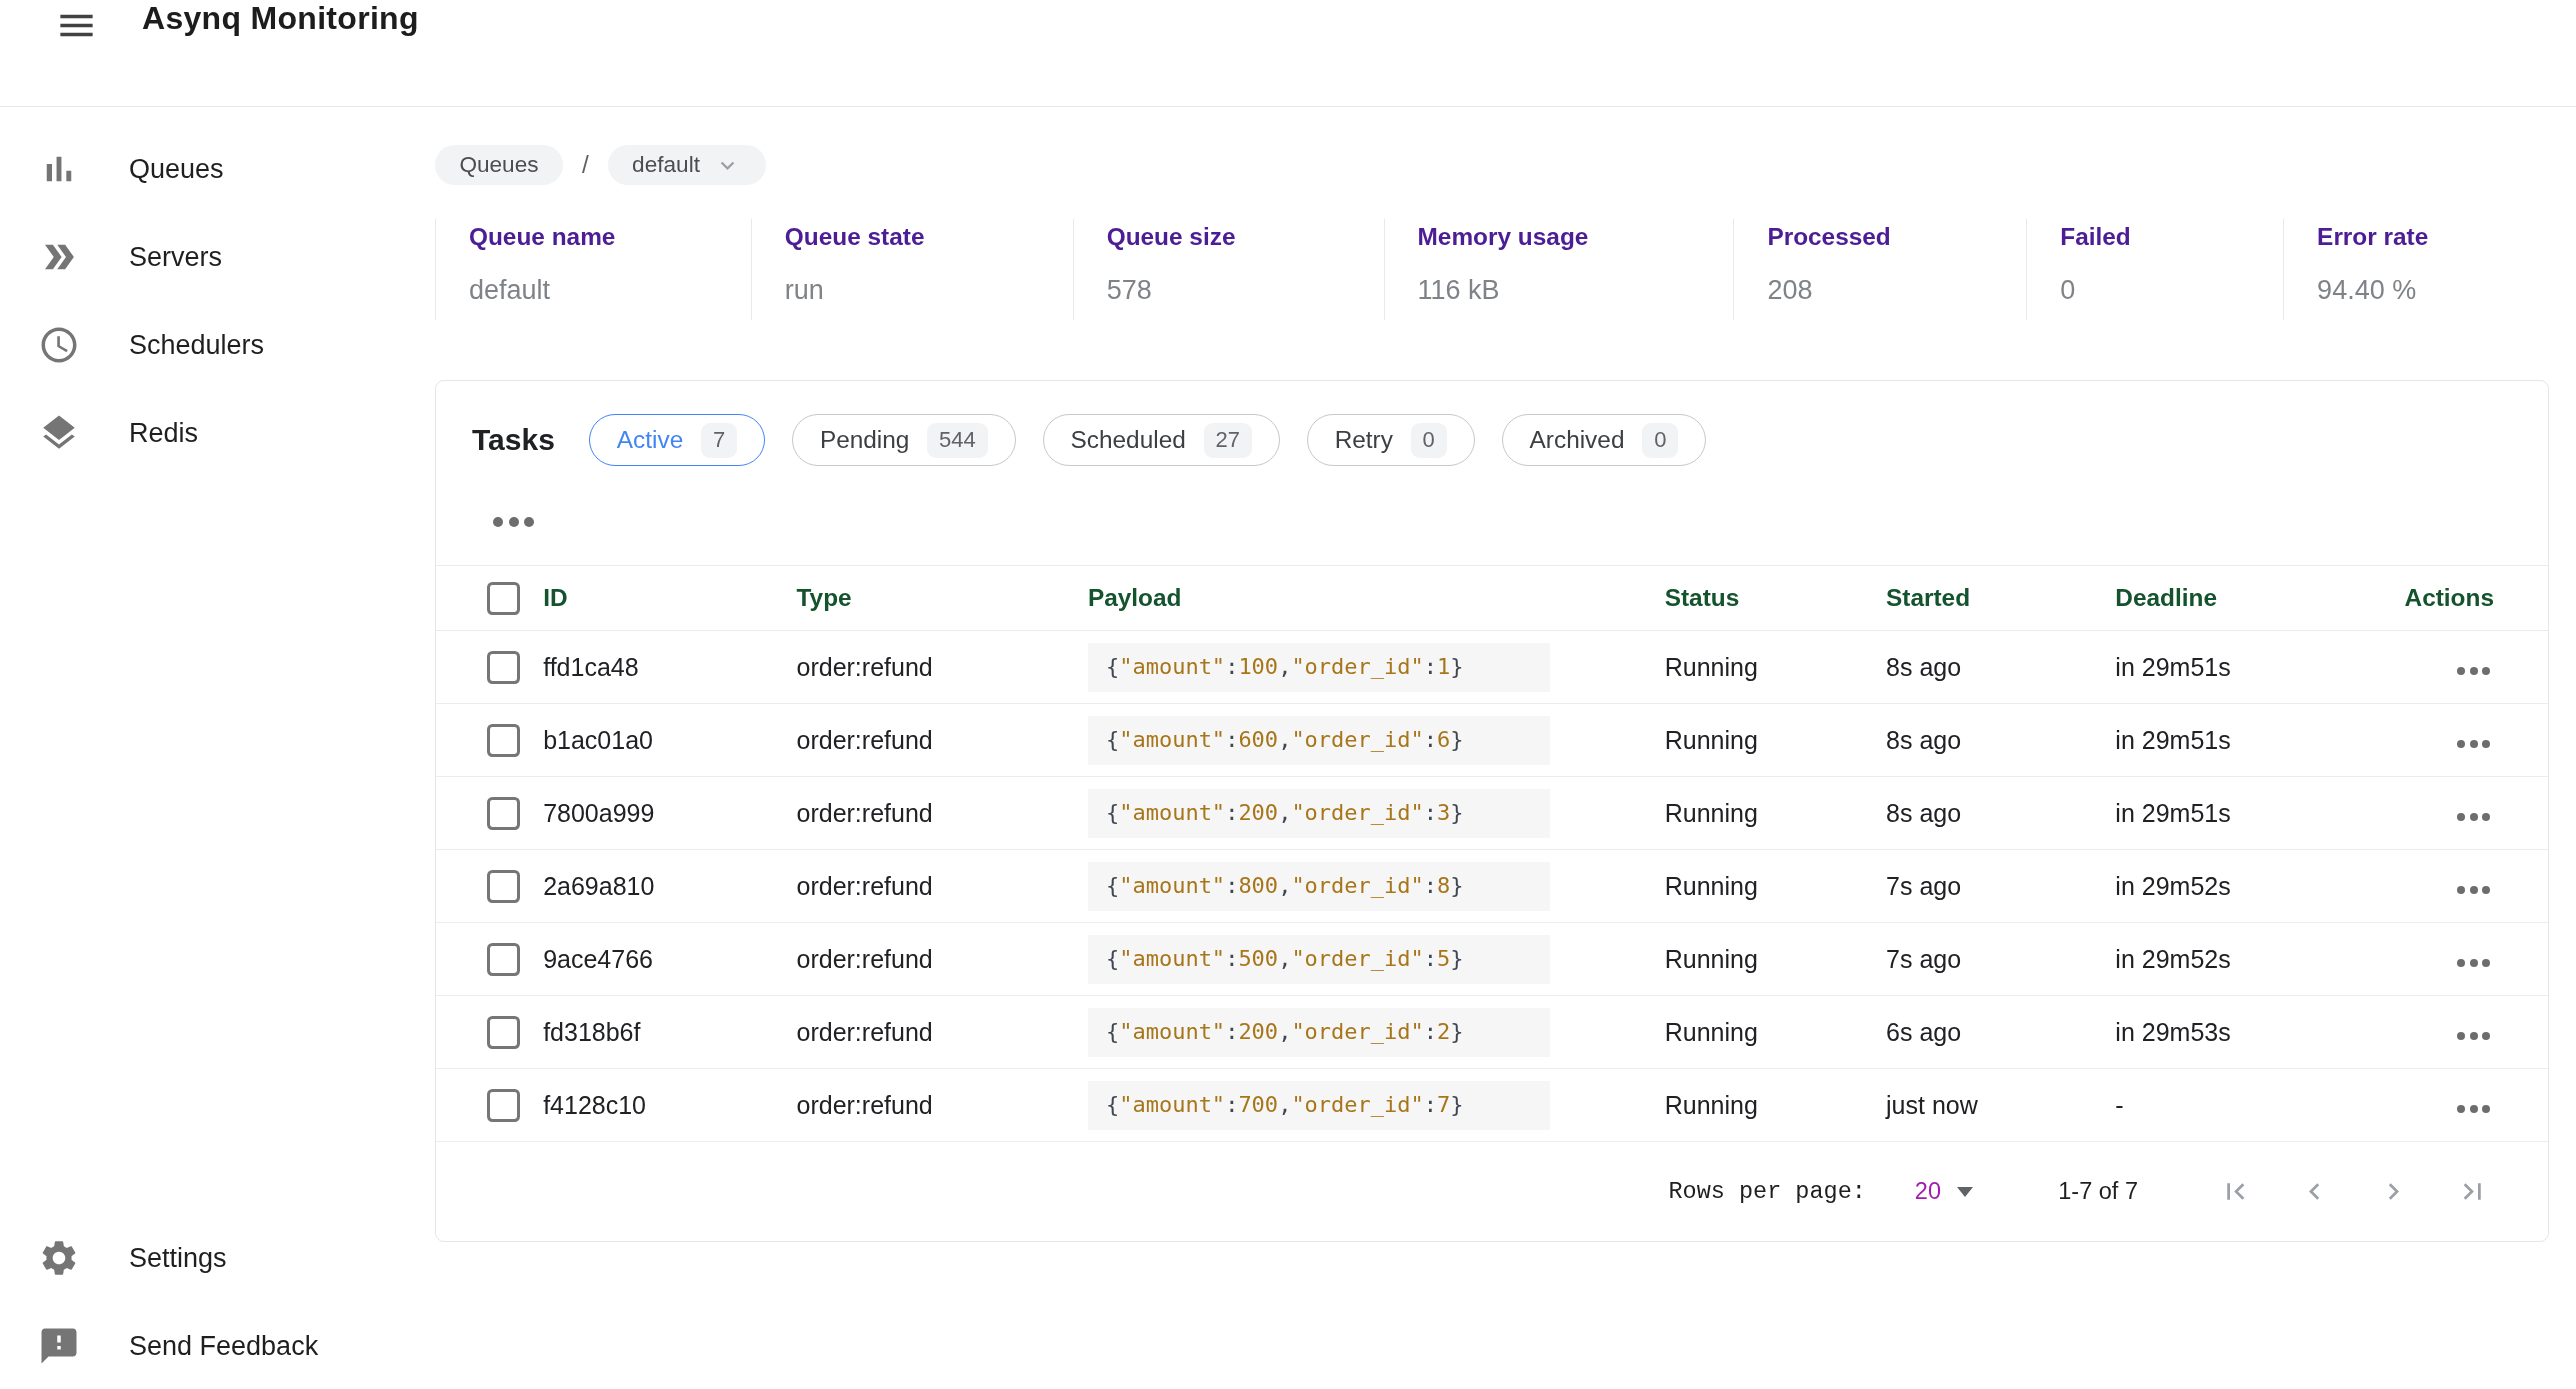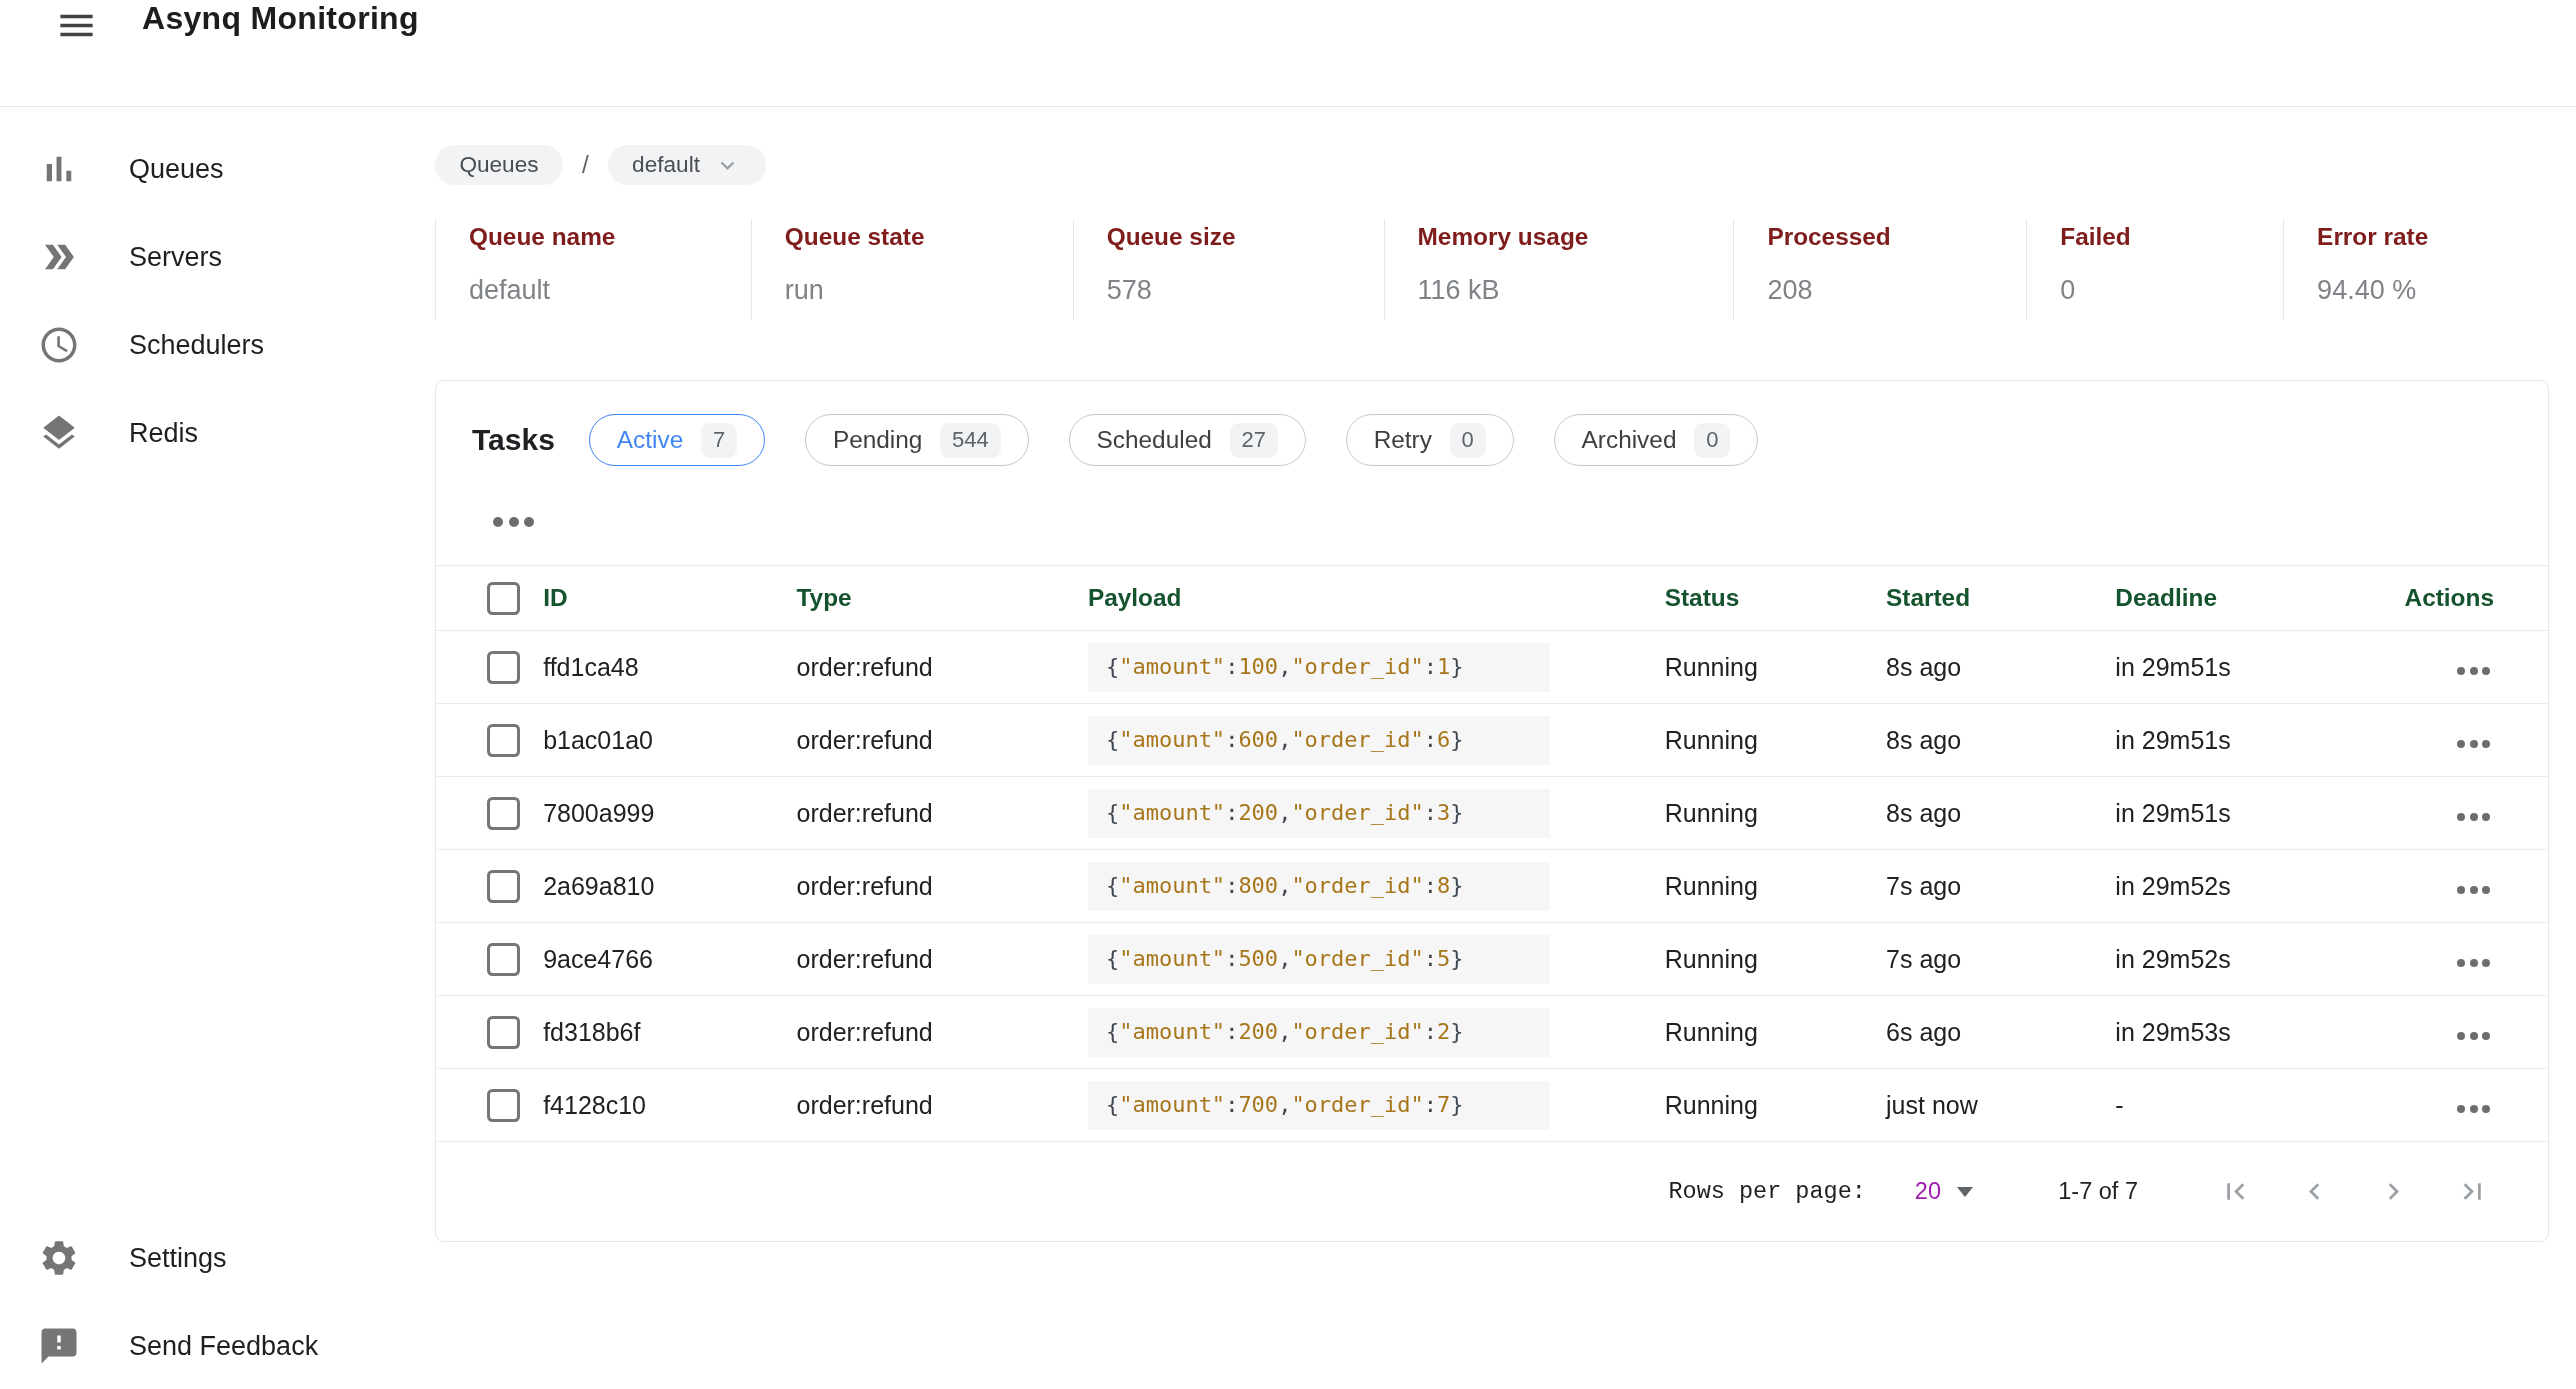--- a/index.html
+++ b/index.html
@@ -27,28 +27,28 @@
   
   .crumbs { margin-top:38px; display:flex; align-items:center; }
   .crumb-pill { display:inline-flex; align-items:center; height:40px; padding:0 24.4px;
     background:#f1f3f4; border-radius:20px; font-size:22.6px; color:#4a4d51; border:none; cursor:pointer; }
   .crumb-sep { margin:0 19px; font-size:24.4px; color:#5f6368; }
   .crumb-pill .caret-svg { width:27px; height:27px; fill:#9aa0a6; margin-left:14.5px; }
 
   
   .stats { margin-top:34px; display:flex; }
   .stat { border-left:1.8px solid #e9e9e9; padding:3.6px 9px 14.5px 33px; }
-  .stat .s-label { font-size:24.4px; font-weight:700; color:#7f1d1d; }
+  .stat .s-label { font-size:24.4px; font-weight:700; color:#4c1d95; }
   .stat .s-value { margin-top:24.4px; font-size:27px; color:#7f8387; }
 
   
   .card { margin-top:60px; border:1.8px solid #e6e6e6; border-radius:9px; background:#fff; }
   .card-header { display:flex; align-items:center; padding:33px 36px 0 36px; }
   .card-title { font-size:30px; font-weight:600; color:#202124; }
-  .tabs { display:flex; margin-left:34px; gap:40px; }
+  .tabs { display:flex; margin-left:34px; gap:27px; }
   .tab { display:inline-flex; align-items:center; height:52px; padding:0 27px; border-radius:26px;
     border:1.8px solid #c6c8ca; background:#fff; font-size:24.4px; color:#3c4043; cursor:pointer;
     font-family:"Liberation Sans", sans-serif; }
   .tab.active { border-color:#4285f4; color:#4285f4; }
   .tab .badge { margin-left:18px; background:#f1f3f4; color:#5f6368; font-size:22px;
     border-radius:9px; padding:4.5px 11.7px; min-width:20px; text-align:center; }
 
   .more-row { margin:42px 0 29px 0; padding-left:52px; }
   .dots-btn { border:none; background:transparent; cursor:pointer; display:inline-flex; gap:5.4px;
     padding:9px 5.4px; }

